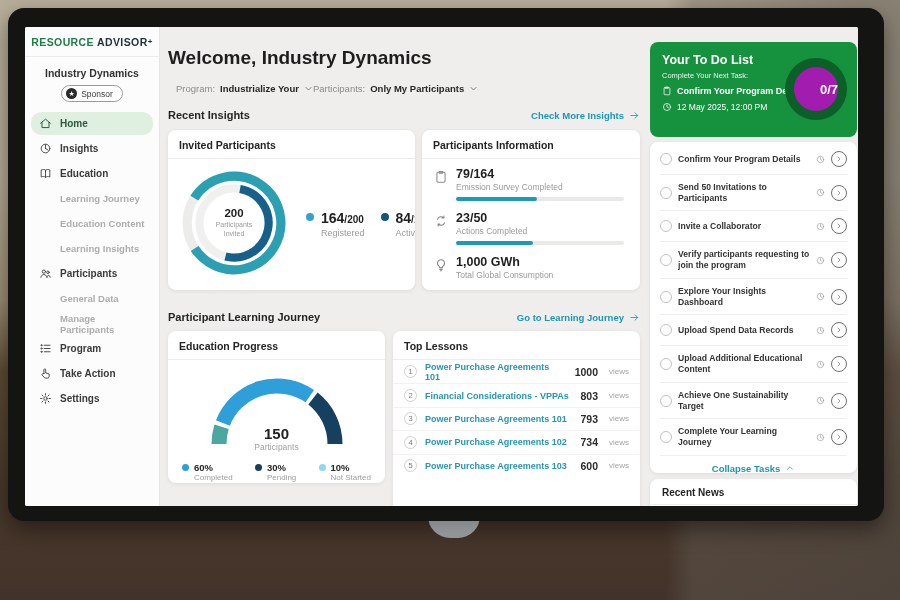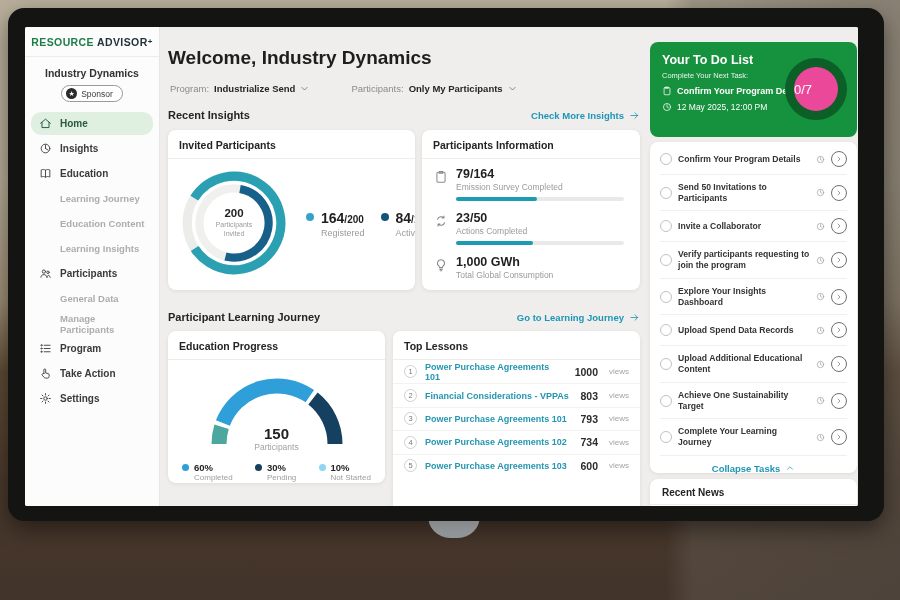--- a/index.html
+++ b/index.html
@@ -33,21 +33,21 @@
   .nav-item { display:flex; align-items:center; gap:8px; height:23px; margin:2px 6px;
     padding:0 8px; border-radius:10px; font-size:10px; font-weight:700; color:#3A3A3A; cursor:pointer; }
   .nav-item svg { width:13px; height:13px; flex:none; stroke:#4a4a4a; }
   .nav-item.active { background:#DFF0E1; color:#2A5A40; }
   .nav-item.active svg { stroke:#2A5A40; }
   .nav-item.sub { padding-left:29px; color:#ADADAD; font-weight:700; font-size:9.5px; }
 
   
   .main { position:absolute; left:135px; top:0; right:0; bottom:0; background:#EFEEEC; }
   .welcome { position:absolute; left:8px; top:20px; font-size:19px; font-weight:700; color:#1E1E1E; }
-  .filters { position:absolute; left:10px; top:56px; display:flex; gap:42px; align-items:center; }
+  .filters { position:absolute; left:16px; top:56px; display:flex; align-items:center; }
   .filter { display:flex; align-items:center; gap:5px; cursor:pointer; }
   .filter .lab { font-size:9.5px; color:#8B8B8B; }
   .filter .val { font-size:9.5px; font-weight:700; color:#262626; }
   .filter svg { width:9px; height:9px; stroke:#555; }
   .sec-head { position:absolute; left:8px; width:472px; display:flex; justify-content:space-between; align-items:center; }
   .sec-title { font-size:11px; font-weight:700; color:#242424; }
   .sec-link { display:flex; gap:5px; align-items:center; font-size:9.5px; font-weight:700; color:#1E95B5; cursor:pointer; }
   .sec-link svg { width:11px; height:11px; stroke:#1E95B5; }
 
   .card { position:absolute; background:#fff; border-radius:8px; box-shadow:0 1px 4px rgba(0,0,0,.08); overflow:hidden; }
@@ -99,22 +99,22 @@
   .todo-green { position:absolute; left:490px; top:15px; width:207px; height:95px; background:#16913D;
     border-radius:8px; padding:11px 12px; color:#fff; }
   .tg-title { font-size:12.5px; font-weight:700; }
   .tg-sub { font-size:7.5px; opacity:.9; margin-top:4px; }
   .tg-row { display:flex; align-items:center; gap:5px; margin-top:6px; }
   .tg-row svg { width:10px; height:10px; stroke:#fff; flex:none; }
   .tg-task { font-size:9px; font-weight:700; }
   .tg-time { font-size:8.5px; }
   .counter { position:absolute; right:10px; top:16px; width:62px; height:62px; border-radius:50%;
     background:#0B5F27; display:flex; align-items:center; justify-content:center; }
-  .counter .inner { width:44px; height:44px; border-radius:50%; background:#ec4899;
-    display:flex; align-items:center; justify-content:flex-start; font-size:13px; font-weight:400; color:#fff; }
+  .counter .inner { width:44px; height:44px; border-radius:50%; background:#a21caf;
+    display:flex; align-items:center; justify-content:flex-end; font-size:13px; font-weight:700; color:#fff; }
 
   .todo-card { position:absolute; left:490px; top:115px; width:207px; height:331px; background:#fff;
     border-radius:8px; box-shadow:0 1px 4px rgba(0,0,0,.08); padding:2px 10px 0; }
   .task { display:flex; align-items:center; gap:6px; border-bottom:1px solid #EFEFED; padding:7px 0; }
   .task:last-of-type { border-bottom:none; }
   .task .chk { width:12px; height:12px; border:1.4px solid #C2C2C0; border-radius:50%; flex:none; cursor:pointer; }
   .task .lab { flex:1; font-size:8.6px; font-weight:700; color:#333; line-height:1.25; }
   .task .clock { width:9px; height:9px; stroke:#9a9a9a; flex:none; }
   .task .go { width:16px; height:16px; border:1.4px solid #6F6F6F; border-radius:50%; flex:none;
     display:flex; align-items:center; justify-content:center; cursor:pointer; }
@@ -215,21 +215,21 @@
           </div>
         </div>
       </div>
 
       <div class="main">
         <div class="welcome">Welcome, Industry Dynamics</div>
 
         <div class="filters">
           <div class="filter">
             <span class="lab">Program:</span>
-            <span class="val">Industrialize Send</span>
+            <span class="val">Industrialize Your</span>
             <svg class="icn" viewBox="0 0 24 24">
                 <path d="M5 9l7 7 7-7"></path>
               </svg>
           </div>
           <div class="filter">
             <span class="lab">Participants:</span>
             <span class="val">Only My Participants</span>
             <svg class="icn" viewBox="0 0 24 24">
                 <path d="M5 9l7 7 7-7"></path>
               </svg>

